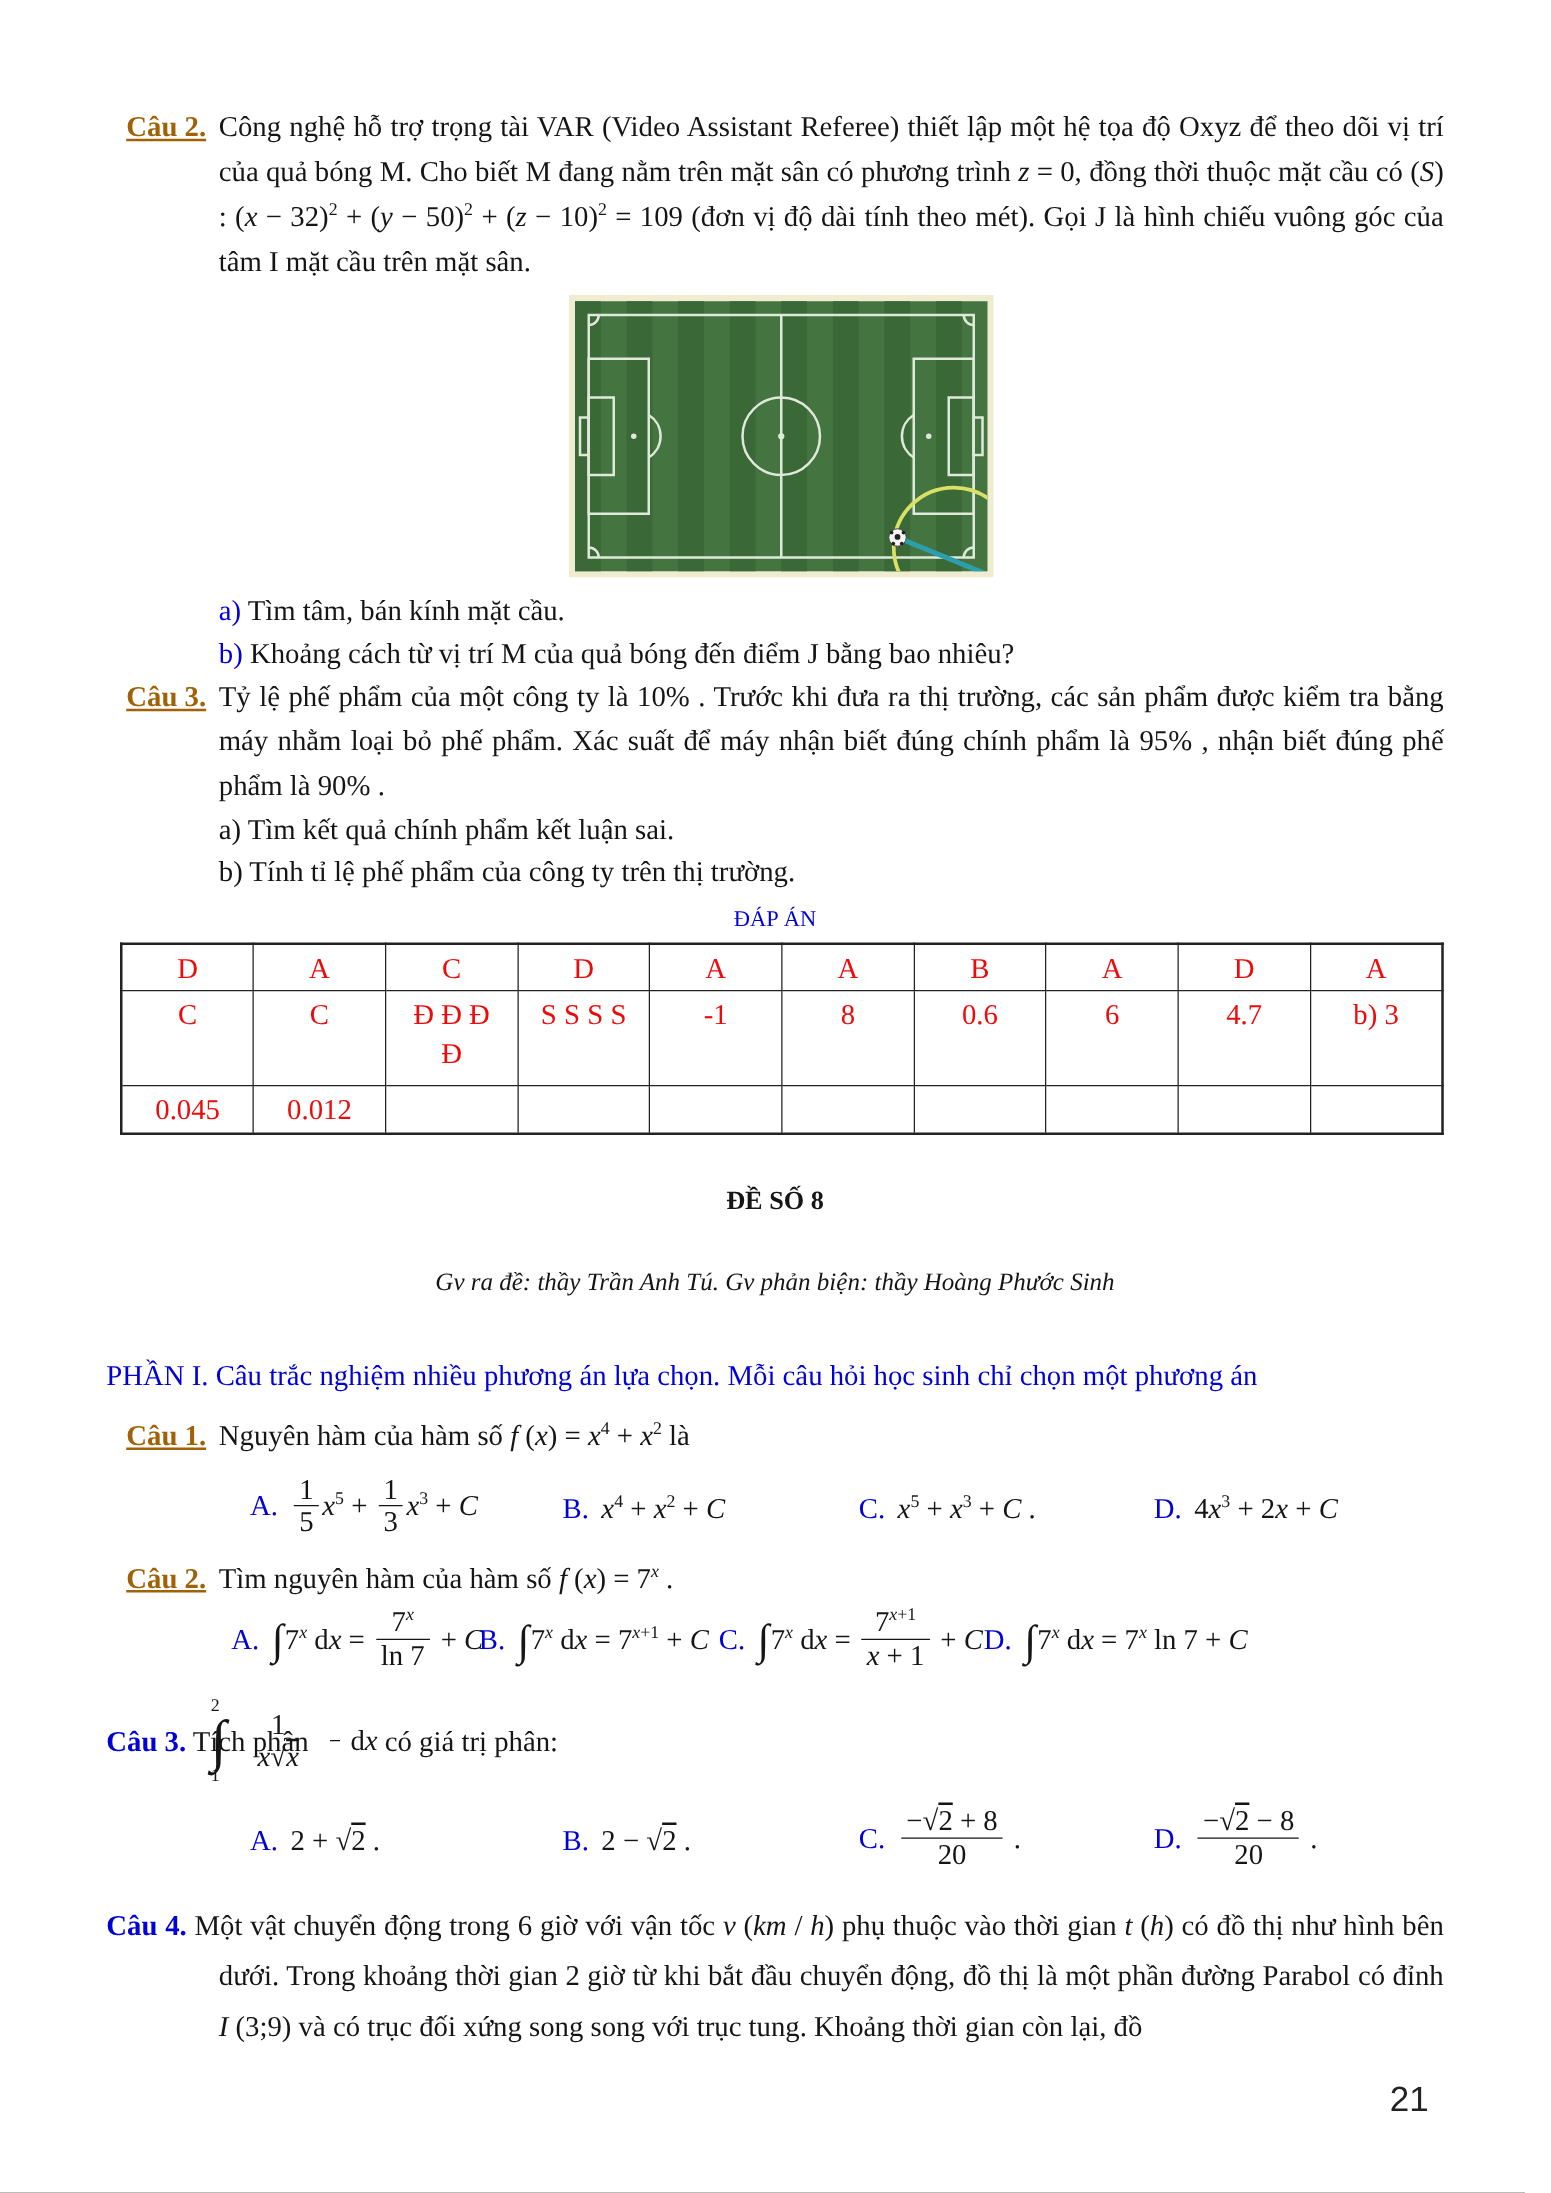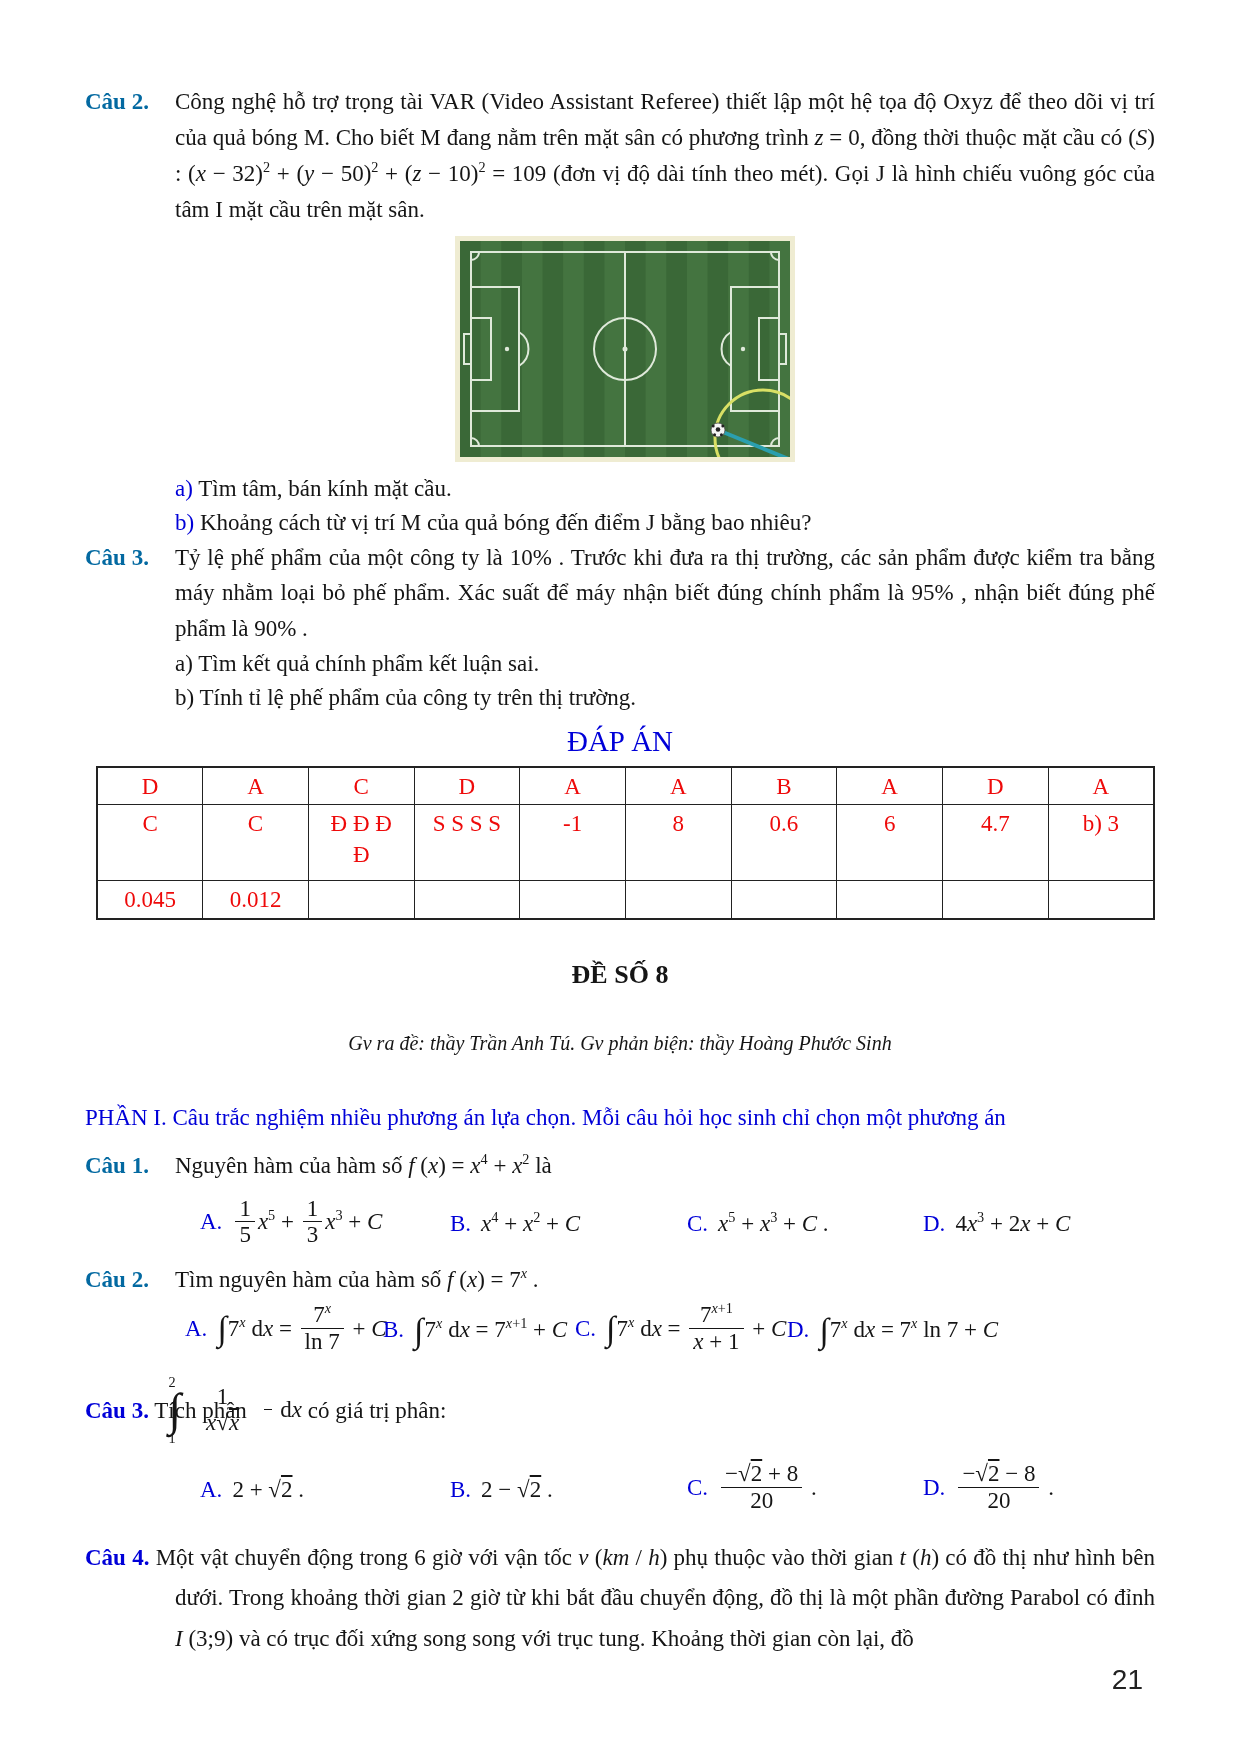--- a/index.html
+++ b/index.html
@@ -10,39 +10,39 @@
     font-family:"Liberation Serif","DejaVu Serif",serif;
     font-size:23px;color:#151515;
     box-sizing:border-box;
     padding:84px 86px 0 85px;
     overflow:hidden;
     margin:0 auto;
   }
   .blue{color:#0000d8;}
   .just{text-align:justify;}
   .hang{position:relative;padding-left:90px;line-height:1.56;}
-  .hang>.qlabel{position:absolute;left:0;top:0;font-weight:bold;color:#0369a1;}
+  .hang>.qlabel{position:absolute;left:16px;top:0;font-weight:bold;color:#a16207;text-decoration:underline;}
   .qinline{padding-left:90px;text-indent:-90px;line-height:1.56;}
   .qinline .qlabel{font-weight:bold;color:#0000d8;}
   .item{padding-left:90px;line-height:1.48;}
   .figure{width:340px;margin:8px 0 10px 370px;line-height:0;}
-  .answers-title{text-align:center;font-size:29px;margin-top:10px;color:#0000d8;}
+  .answers-title{text-align:center;font-size:18px;margin-top:10px;color:#0000d8;}
   table.answers{
     border-collapse:collapse;margin:8px 0 0 11px;width:1059px;
     table-layout:fixed;border:2px solid #222;
   }
   table.answers td{
     border:1px solid #222;color:#ee0a0a;text-align:center;
     vertical-align:top;font-size:23px;padding:3px 2px 0 2px;
     white-space:pre-line;line-height:1.35;
   }
   table.answers tr:nth-child(1) td{height:33px;}
   table.answers tr:nth-child(2) td{height:72px;}
   table.answers tr:nth-child(3) td{height:34px;}
-  .exam-title{text-align:center;font-weight:bold;font-size:26px;margin-top:40px;}
+  .exam-title{text-align:center;font-weight:bold;font-size:21px;margin-top:40px;}
   .credit{text-align:center;font-style:italic;font-size:20px;margin-top:42px;}
   .part-heading{color:#0000d8;margin-top:46px;line-height:1.5;}
   .qblock{margin-top:12px;}
   .opts{display:grid;padding-left:115px;margin:14px 0 6px 0;align-items:center;}
   .opts.c1{grid-template-columns:250px 237px 236px auto;}
   .opts.c2{grid-template-columns:198px 192px 212px auto;padding-left:100px;margin-top:6px;}
   .opts.c3{grid-template-columns:250px 237px 236px auto;margin-top:16px;}
   .olabel{color:#0000d8;margin-right:10px;}
   .omath{white-space:nowrap;}
   i{font-style:italic;}

